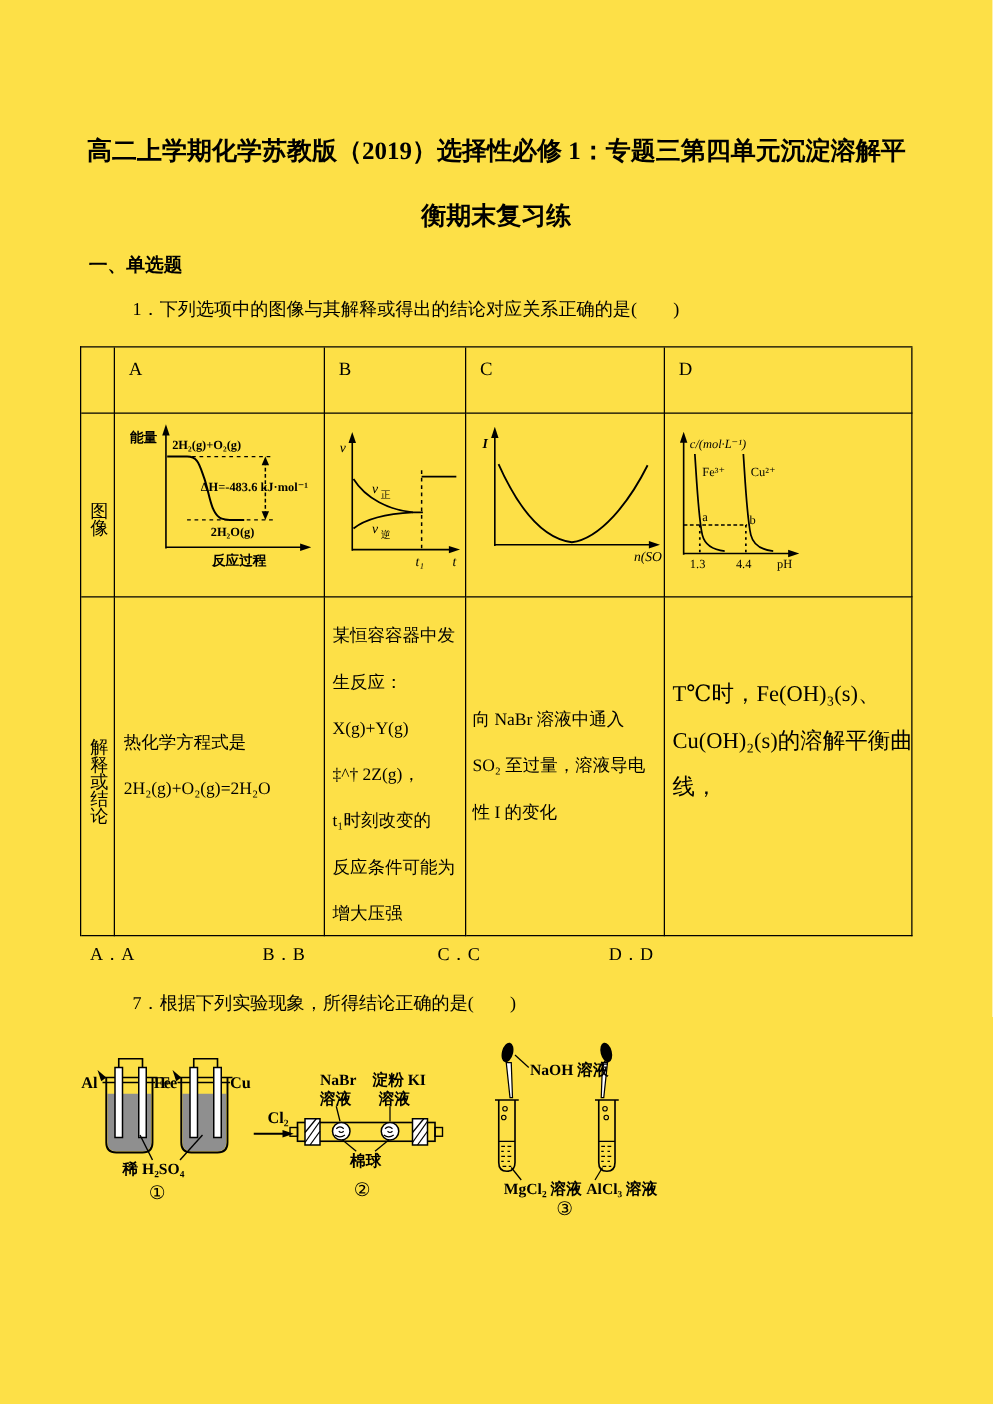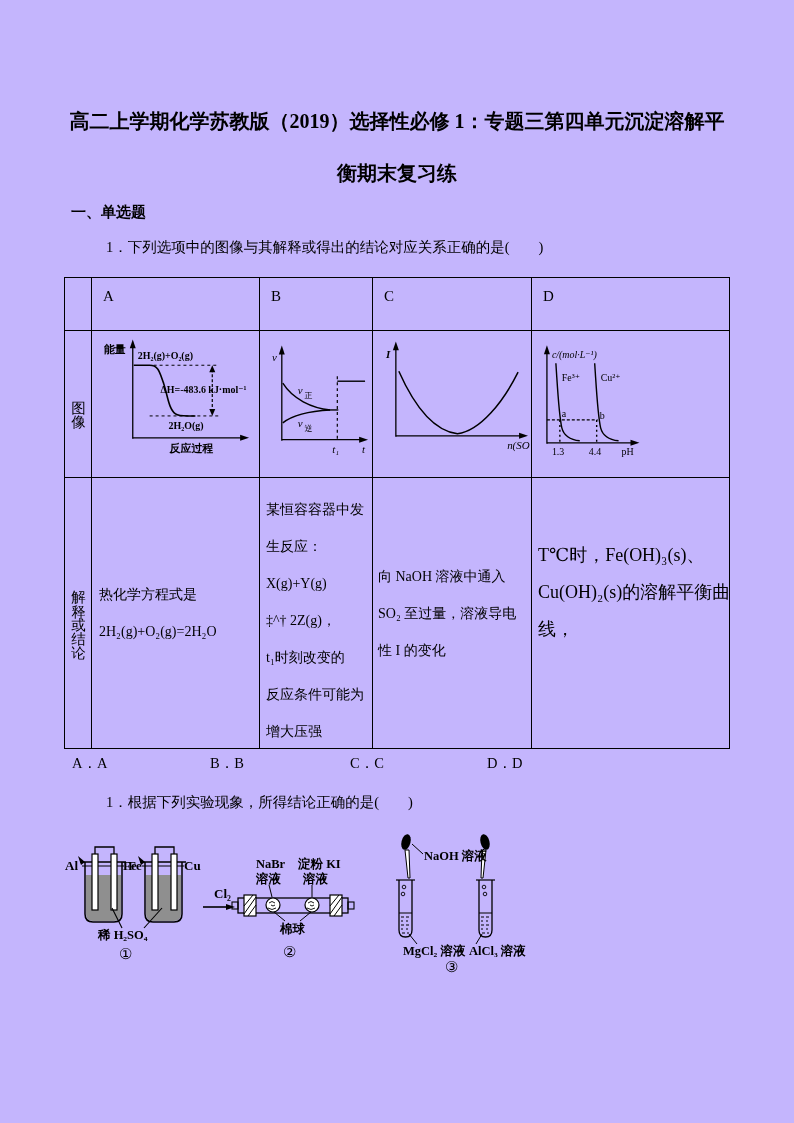--- a/index.html
+++ b/index.html
@@ -1,18 +1,18 @@
 <!DOCTYPE html>
 <html><head>
 <meta charset="utf-8">
 <style>
   * { margin:0; padding:0; box-sizing:border-box; }
   html,body { background:#fff; }
   .page {
-    position:relative; width:794px; height:1123px; background:#c4b5fd;
+    position:relative; width:794px; height:1123px; background:#fde047;
     font-family:"Liberation Serif","DejaVu Serif",serif; color:#000;
     overflow:hidden;
   }
   .title { position:absolute; top:95px; left:0; width:794px; text-align:center;
     font-weight:bold; font-size:20px; line-height:52px; }
   .section-head { position:absolute; top:203px; left:71px; font-weight:bold; font-size:15px; }
   .q-text { position:absolute; left:71px; font-size:14.5px;margin-left:35px; }
   .q1 { top:238px; }
   .q2 { top:793px; }
 
@@ -163,38 +163,38 @@
       <div class="ln">某恒容容器中发</div>
       <div class="ln">生反应：</div>
       <div class="ln">X(g)+Y(g)</div>
       <div class="ln">‡^† 2Z(g)，</div>
       <div class="ln">t₁时刻改变的</div>
       <div class="ln">反应条件可能为</div>
       <div class="ln">增大压强</div>
     </div>
 
     <div class="cell xcell xc">
-      <div class="ln">向 NaOH 溶液中通入</div>
+      <div class="ln">向 NaBr 溶液中通入</div>
       <div class="ln">SO₂ 至过量，溶液导电</div>
       <div class="ln">性 I 的变化</div>
     </div>
 
     <div class="cell xcell xd">
       <div class="ln">T℃时，Fe(OH)₃(s)、</div>
       <div class="ln">Cu(OH)₂(s)的溶解平衡曲</div>
       <div class="ln">线，</div>
     </div>
   </div>
 
   <span class="ans" style="left:72px">A．A</span>
   <span class="ans" style="left:210px">B．B</span>
   <span class="ans" style="left:350px">C．C</span>
   <span class="ans" style="left:487px">D．D</span>
 
-  <div class="q-text q2">1．根据下列实验现象，所得结论正确的是(　　)</div>
+  <div class="q-text q2">7．根据下列实验现象，所得结论正确的是(　　)</div>
 
   <svg style="position:absolute;left:62px;top:840px" width="175" height="124" viewBox="0 0 175 124">
 
     <path d="M24,35 L24,74 Q24,81 31,81 L52,81 Q59,81 59,74 L59,35 Z" fill="#8f8f8f"></path>
 
     <path d="M23,22 L23,74 Q23,82 31,82 L52,82 Q60,82 60,74 L60,22" fill="none" stroke="#000" stroke-width="1.5"></path>
     <line x1="18" y1="22" x2="64" y2="22" stroke="#000" stroke-width="1.3"></line>
     <line x1="20" y1="26" x2="62" y2="26" stroke="#000" stroke-width="1.1"></line>
     <path d="M23,22 L16,16 L19,25 Z" fill="#000"></path>
 

